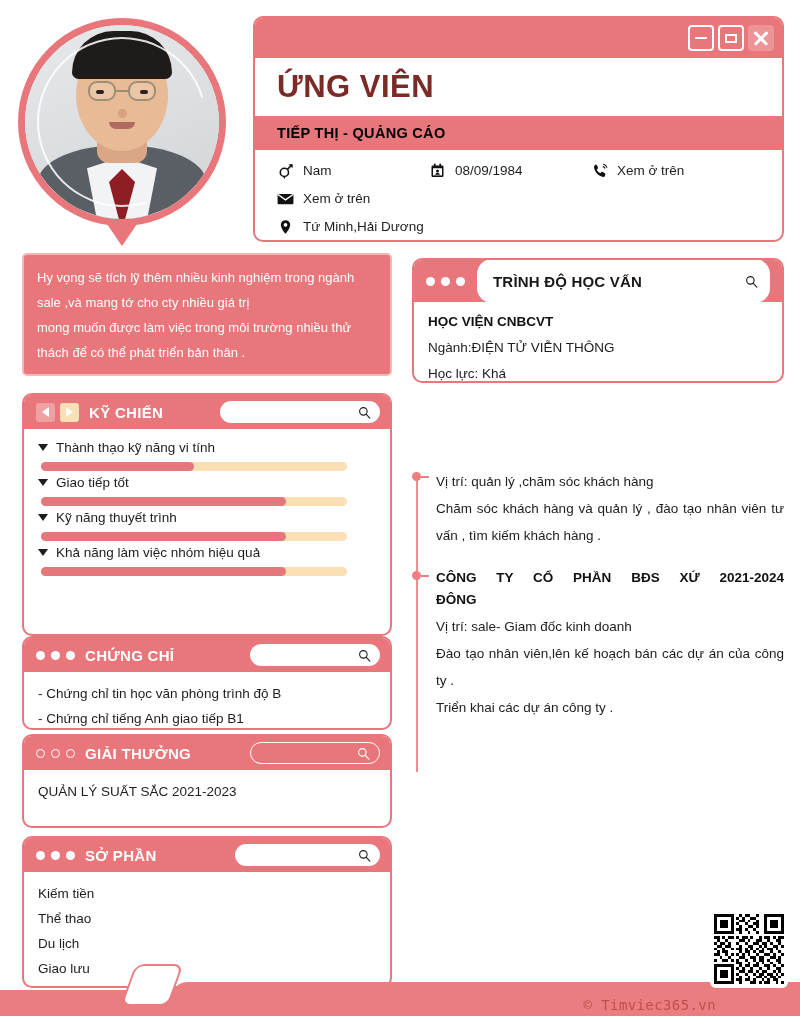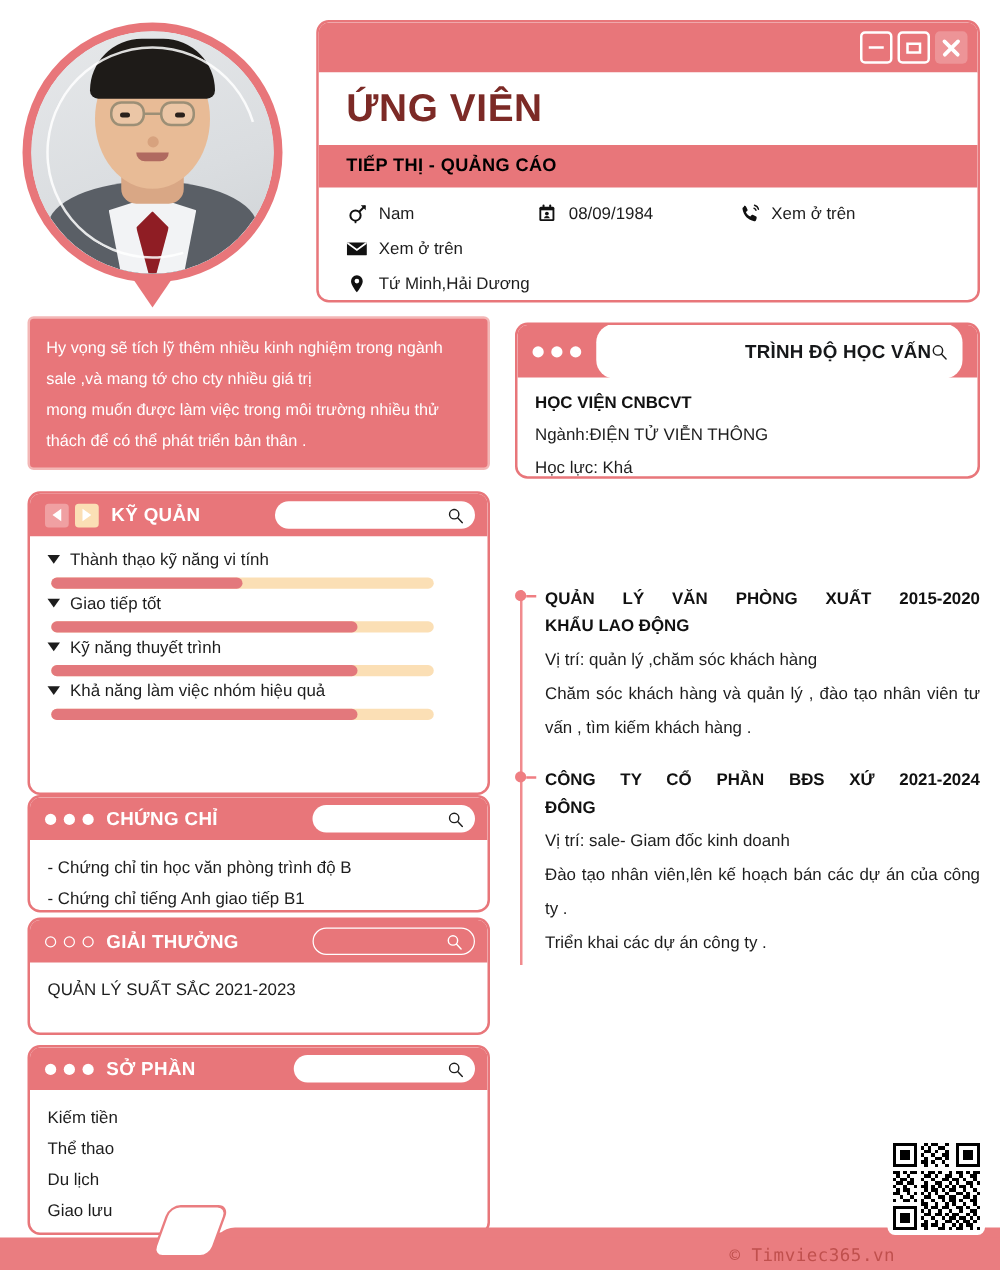--- a/index.html
+++ b/index.html
@@ -253,21 +253,21 @@
     overflow: hidden;
   }
   .edu-head {
     height: 42px; background: #e8767a;
     display: flex; align-items: center; gap: 12px;
     padding: 0 12px;
   }
   .pill {
     flex: 1;
     height: 44px; background: #ffffff; border-radius: 15px;
-    display: flex; align-items: center; justify-content: flex-end;
+    display: flex; align-items: center; justify-content: space-between;
     padding: 0 12px 0 16px;
   }
   .pill .t { font-size: 15px; font-weight: bold; color: #16181a; letter-spacing: 0.2px; }
   .edu-body { padding: 7px 14px; }
   .edu-body .b { font-size: 13.5px; font-weight: bold; color: #111; line-height: 26px; }
   .edu-body .n { font-size: 13.5px; color: #1d1d1d; line-height: 26px; }
 
   .exp-head-wrap {
     position: absolute;
     left: 412px; top: 430px;
@@ -475,21 +475,21 @@
   <div class="card" style="left:22px; top:393px; width:370px; height:243px;">
     <div class="card-head">
       <div class="navbtns">
         <div class="navbtn prev">
           <div class="tri-l"></div>
         </div>
         <div class="navbtn next">
           <div class="tri-r"></div>
         </div>
       </div>
-      <div class="head-title">KỸ QUẢN</div>
+      <div class="head-title">KỸ CHIẾN</div>
       <div class="searchbox" style="width:160px;">
         <svg class="mag" viewBox="0 0 16 16">
           <circle cx="6.6" cy="6.6" r="4.6" fill="none" stroke="#1d1d1d" stroke-width="1.4"></circle>
           <line x1="10.2" y1="10.4" x2="14.6" y2="15" stroke="#1d1d1d" stroke-width="1.4" stroke-linecap="round"></line>
         </svg>
       </div>
     </div>
     <div class="card-body" style="padding-top:11px;">
 
       <div class="skill">
@@ -621,24 +621,20 @@
     </div>
   </div>
 
 
   <div class="exp-list">
     <div class="timeline"></div>
 
     <div class="exp-item">
       <div class="exp-dot"></div>
       <div class="exp-stub"></div>
-      <div class="exp-title">
-        <span>QUẢN LÝ VĂN PHÒNG XUẤT 2015-2020</span>
-        <span class="second">KHẨU LAO ĐỘNG</span>
-      </div>
       <div class="exp-pos">Vị trí: quản lý ,chăm sóc khách hàng</div>
       <div class="exp-desc">Chăm sóc khách hàng và quản lý , đào tạo nhân viên tư vấn , tìm kiếm khách hàng .</div>
     </div>
 
     <div class="exp-item" style="margin-top:18px;">
       <div class="exp-dot"></div>
       <div class="exp-stub"></div>
       <div class="exp-title">
         <span>CÔNG TY CỔ PHẦN BĐS XỨ 2021-2024</span>
         <span class="second">ĐÔNG</span>

